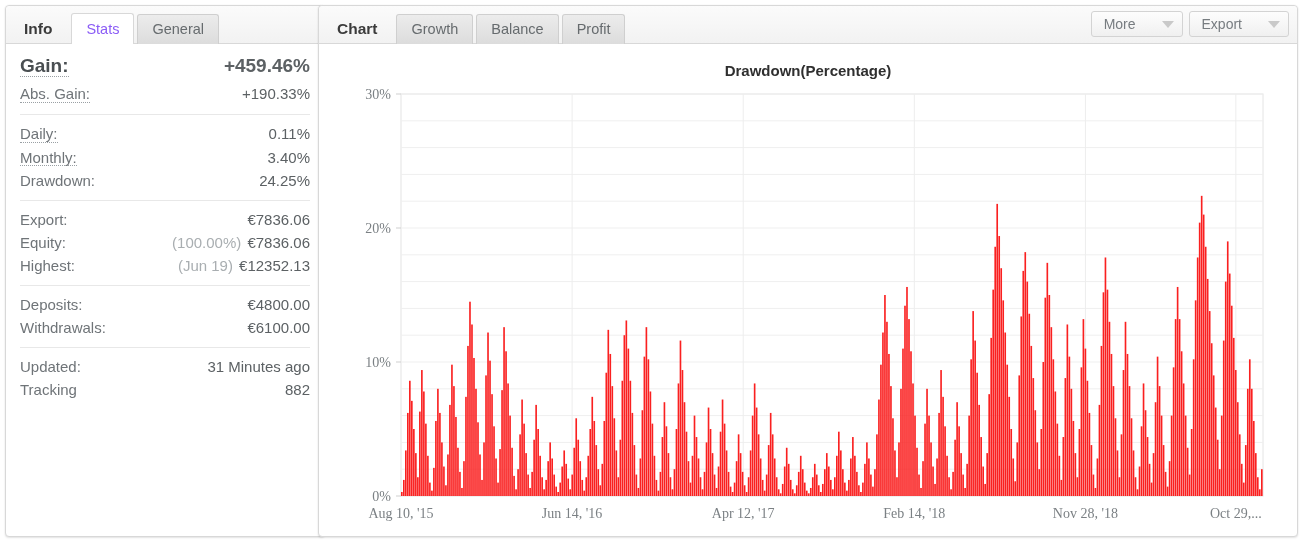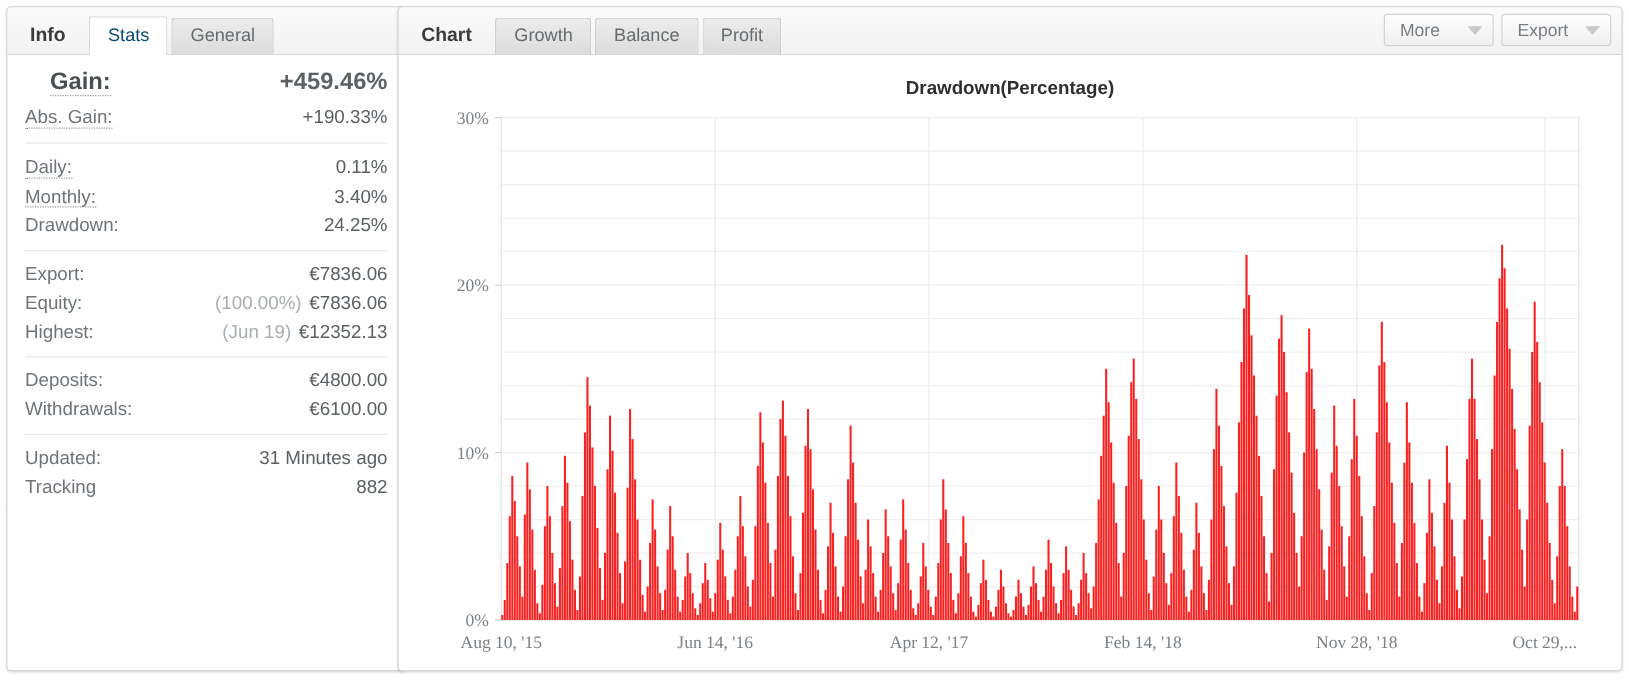--- a/index.html
+++ b/index.html
@@ -59,21 +59,21 @@
     color: #3b3b3b;
     font-weight: bold;
     font-size: 15.5px;
     padding: 0 16px 0 10px;
     cursor: default;
     box-shadow: none;
   }
   .tab.active {
     background: #ffffff;
     border-color: #d8d8d8;
-    color: #0c4a6e;
+    color: #8b5cf6;
     height: 31px;
     line-height: 30px;
     z-index: 3;
   }
 
   
   #left-panel { left: 5px; top: 5px; width: 320px; height: 532px; }
   #left-body { padding: 0 14px; }
   .stat-group { padding: 7px 0 8px 0; border-bottom: 1px solid #e8e8e8; }
   .stat-group:last-child { border-bottom: none; }
@@ -85,41 +85,41 @@
     font-size: 15px;
     color: #6f7478;
   }
   .stat-row .lbl { white-space: nowrap; }
   .stat-row .lbl.dotted {
     border-bottom: 1px dotted #9aa0a4;
     line-height: 1.05;
     cursor: help;
   }
   .stat-row .val { color: #5c6164; text-align: right; white-space: nowrap; }
-  .stat-row.big { padding-top: 4px; padding-bottom: 5px; margin-left: 20px; }
+  .stat-row.big { padding-top: 4px; padding-bottom: 5px; }
   .stat-row.big .lbl { font-size: 19px; font-weight: bold; color: #4a4f52; }
   .stat-row.big .val { font-size: 19px; font-weight: bold; }
   .pos { color: #16a34a; }
   .pos-strong { color: #11a03f; }
   .muted { color: #a9aeb1; }
   .stat-row .val .muted { margin-right: 2px; }
 
   
   #chart-panel { left: 318px; top: 5px; width: 980px; height: 532px; }
   .toolbar-right {
     position: absolute;
     right: 8px; top: 5px;
     display: flex; gap: 6px;
   }
   .tbtn {
     height: 26px;
     min-width: 88px;
     padding: 0 8px 0 12px;
     display: flex; align-items: center; justify-content: space-between;
-    gap: 10px;
+    gap: 26px;
     font-size: 14px;
     color: #777c80;
     background: linear-gradient(to bottom, #fdfdfd 0%, #f0f0f0 100%);
     border: 1px solid #d3d3d3;
     border-radius: 3px;
     cursor: pointer;
   }
   .caret {
     width: 0; height: 0;
     border-left: 6px solid transparent;

